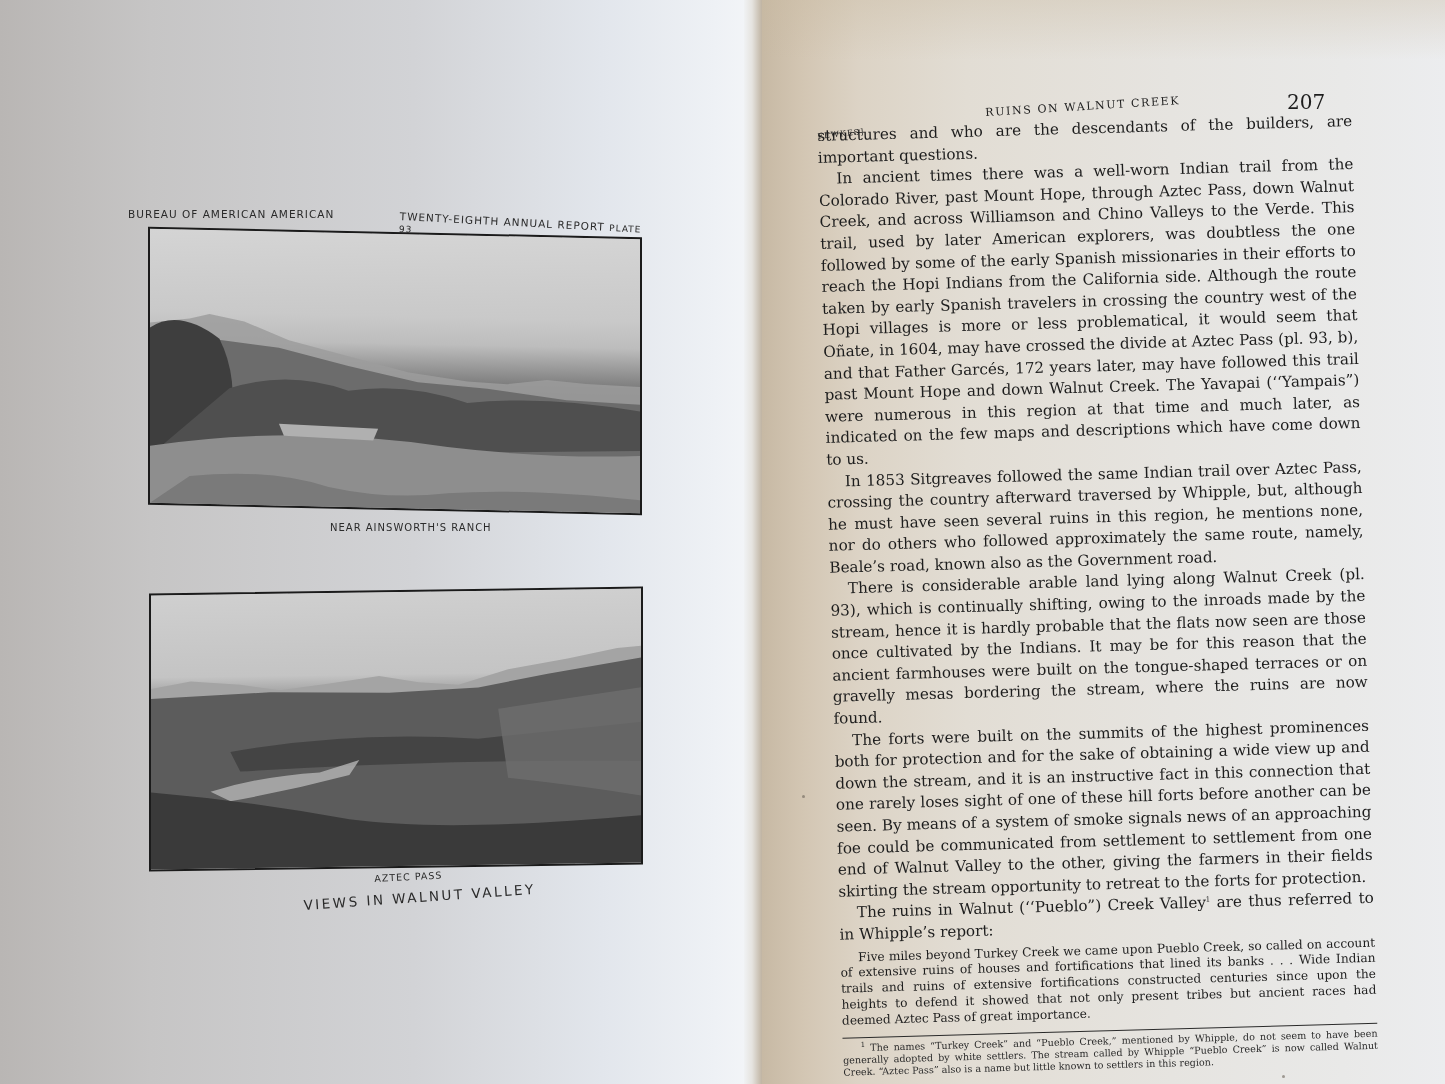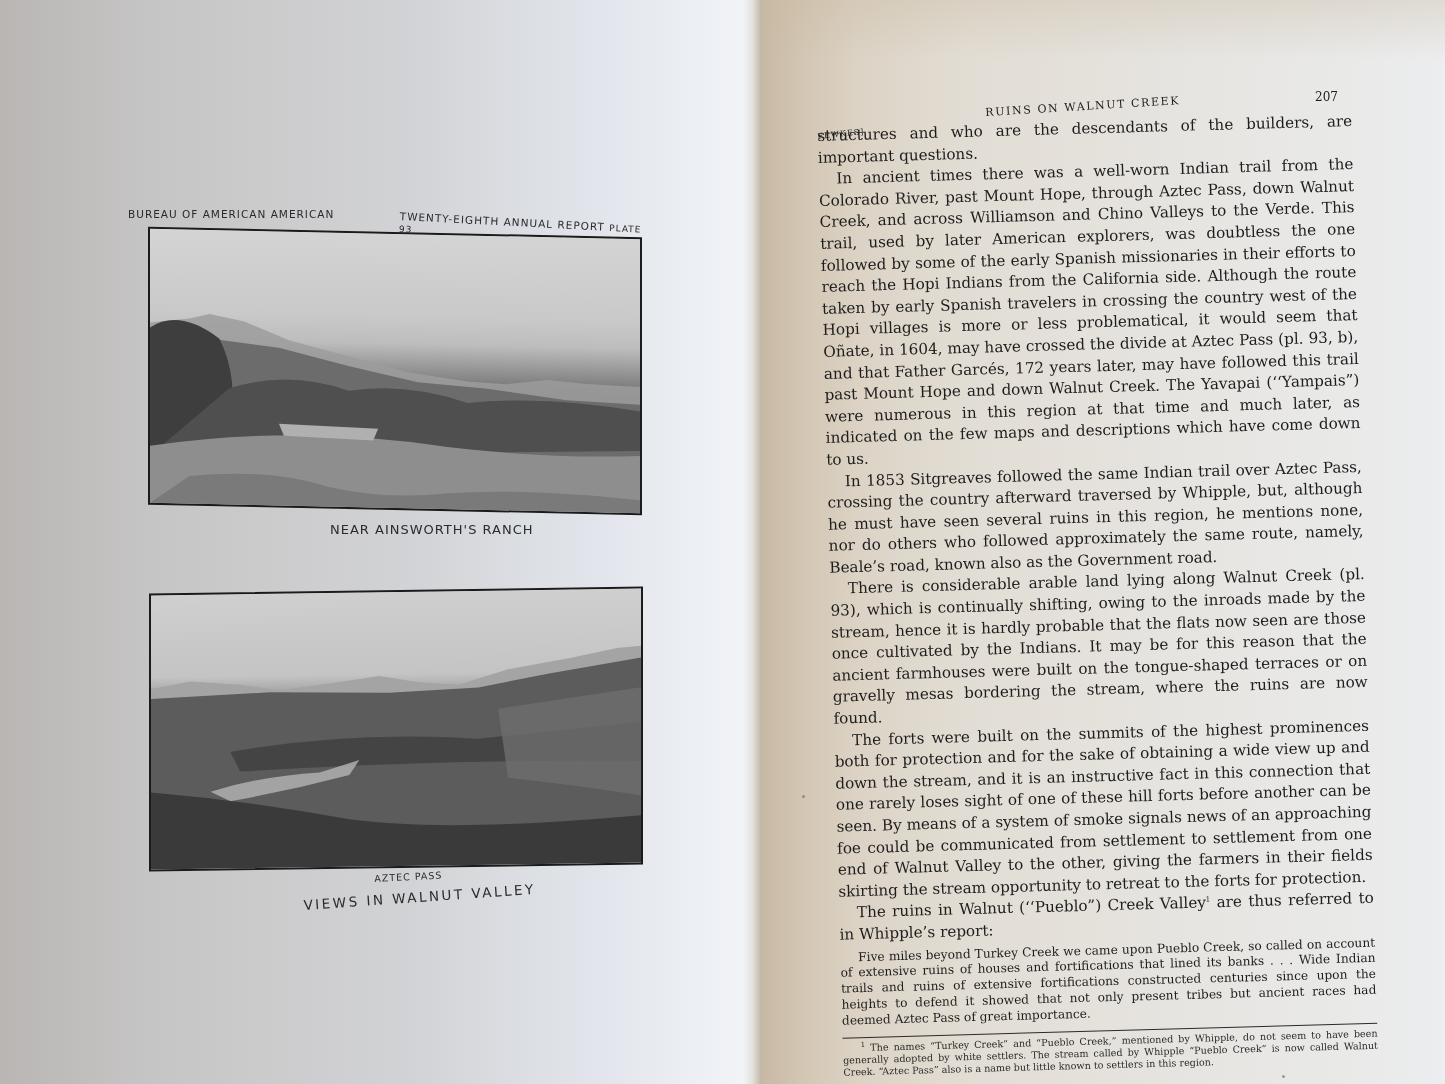--- a/index.html
+++ b/index.html
@@ -34,21 +34,21 @@
     .photo-2 { left: 149px; top: 590px; width: 494px; height: 278px; transform: skewY(-0.8deg); }
 
     .photo .sky { position: absolute; left: 0; top: 0; width: 100%; height: 100%; }
     .photo-1 .sky { background: linear-gradient(180deg, #d4d4d4 0%, #c9c9c9 30%, #bdbdbd 40%, #7a7a7a 55%, #5e5e5e 70%, #7c7c7c 85%, #8d8d8d 100%); }
     .photo-2 .sky { background: linear-gradient(180deg, #cfcfcf 0%, #c4c4c4 30%, #9a9a9a 38%, #6c6c6c 50%, #5a5a5a 70%, #4e4e4e 100%); }
     .photo svg { position: absolute; left: 0; top: 0; width: 100%; height: 100%; }
 
     .caption {
       position: absolute; font-family: "DejaVu Sans", sans-serif; color: #2b2b2b; letter-spacing: 1px;
     }
-    .caption-1 { left: 330px; top: 522px; font-size: 13px; }
+    .caption-1 { left: 330px; top: 522px; font-size: 10px; }
     .caption-2 { left: 374px; top: 873px; font-size: 9.5px; transform: rotate(-3deg); transform-origin: left top; }
     .plate-title { left: 303px; top: 897px; font-size: 13.5px; letter-spacing: 2.5px; transform: rotate(-4deg); transform-origin: left top; }
 
     
     .gutter {
       position: absolute; left: 744px; top: 0; width: 40px; height: 1084px;
       background: linear-gradient(90deg, #f0f2f4 0%, #e5e3df 20%, #b8aa96 50%, #cbbda8 70%, #d6c8b3 100%);
     }
 
     
@@ -67,21 +67,21 @@
     .running-head { position: relative; height: 46px; }
     .running-head .author {
       position: absolute; left: 0; top: 46px; font-size: 8px; letter-spacing: 1px;
       transform: rotate(-6deg); transform-origin: left top;
     }
     .running-head .title {
       position: absolute; left: 168px; top: 20px; font-size: 11px; letter-spacing: 1.6px;
       transform: rotate(-3.5deg); transform-origin: left top;
     }
     .running-head .page-num {
-      position: absolute; left: 498px; top: 4px; font-size: 12px;
+      position: absolute; left: 470px; top: 4px; font-size: 20px;
     }
 
     .body-text {
       position: absolute; left: 0; top: 40px; width: 535px;
       font-size: 15.2px; line-height: 21.6px; text-align: justify;
       transform: rotate(-1.6deg); transform-origin: left top;
     }
     .body-text p { text-indent: 18px; margin: 0; }
     .body-text p.cont { text-indent: 0; }
     .body-text .quote {

